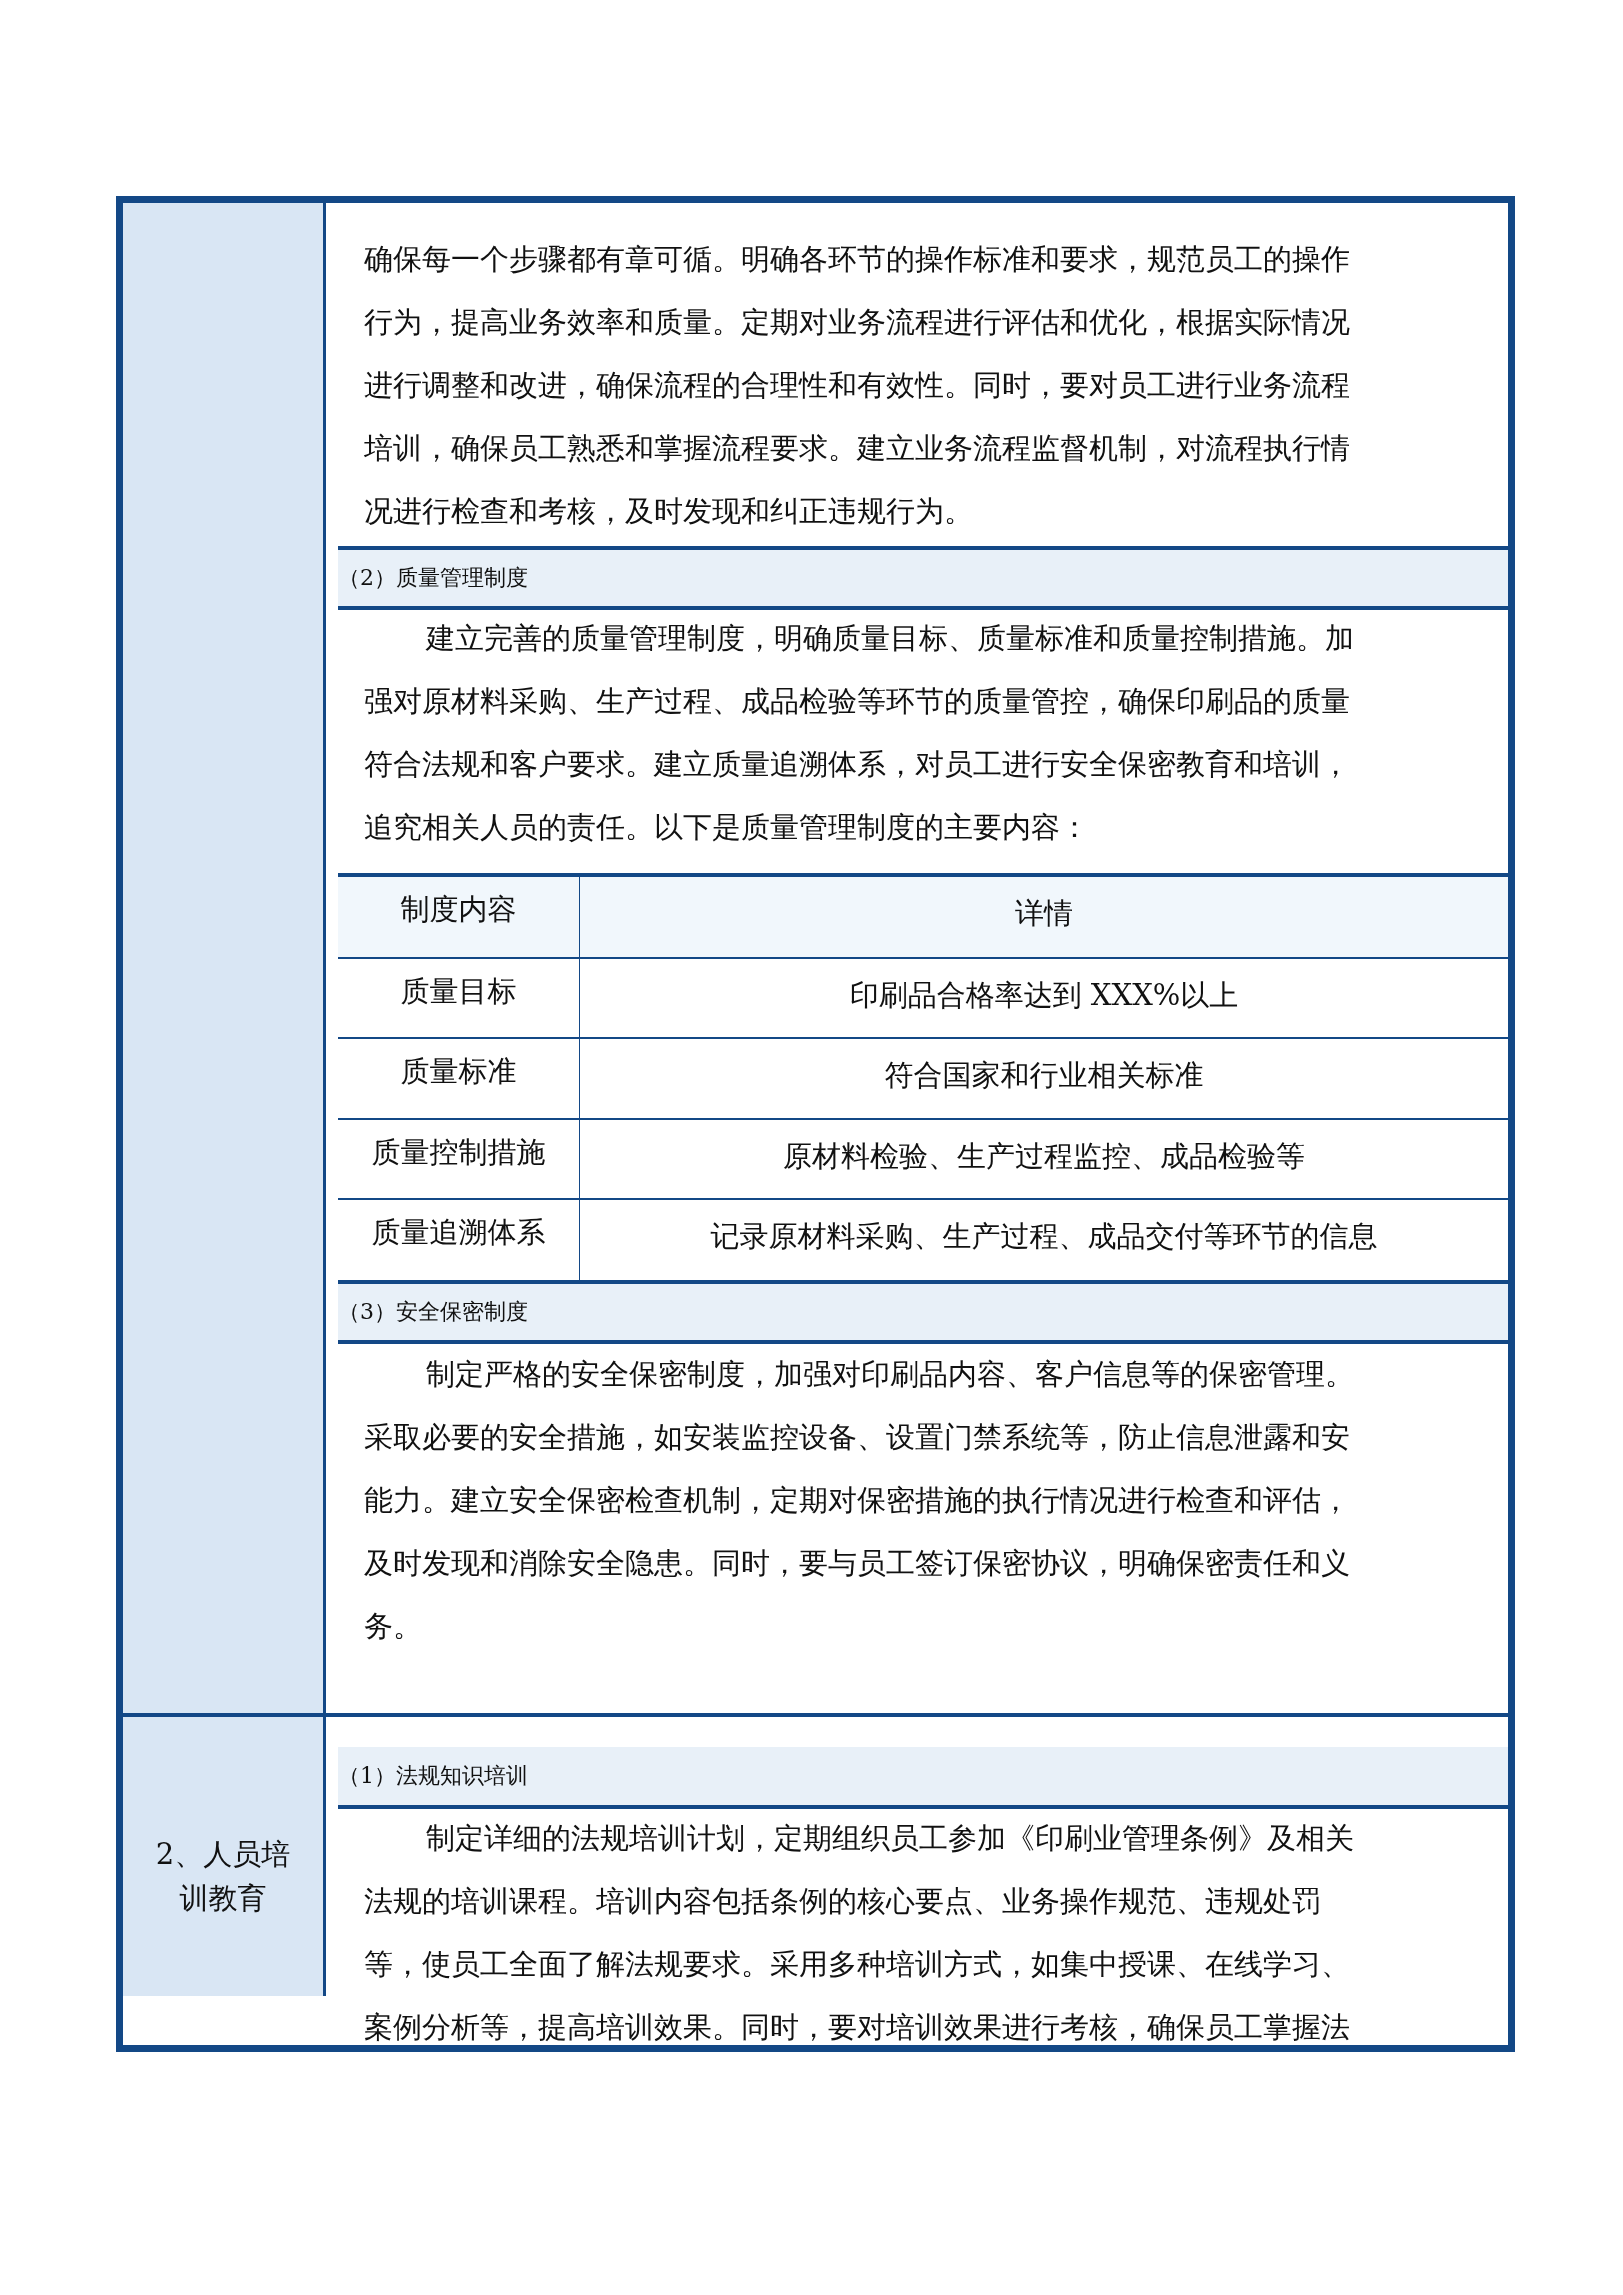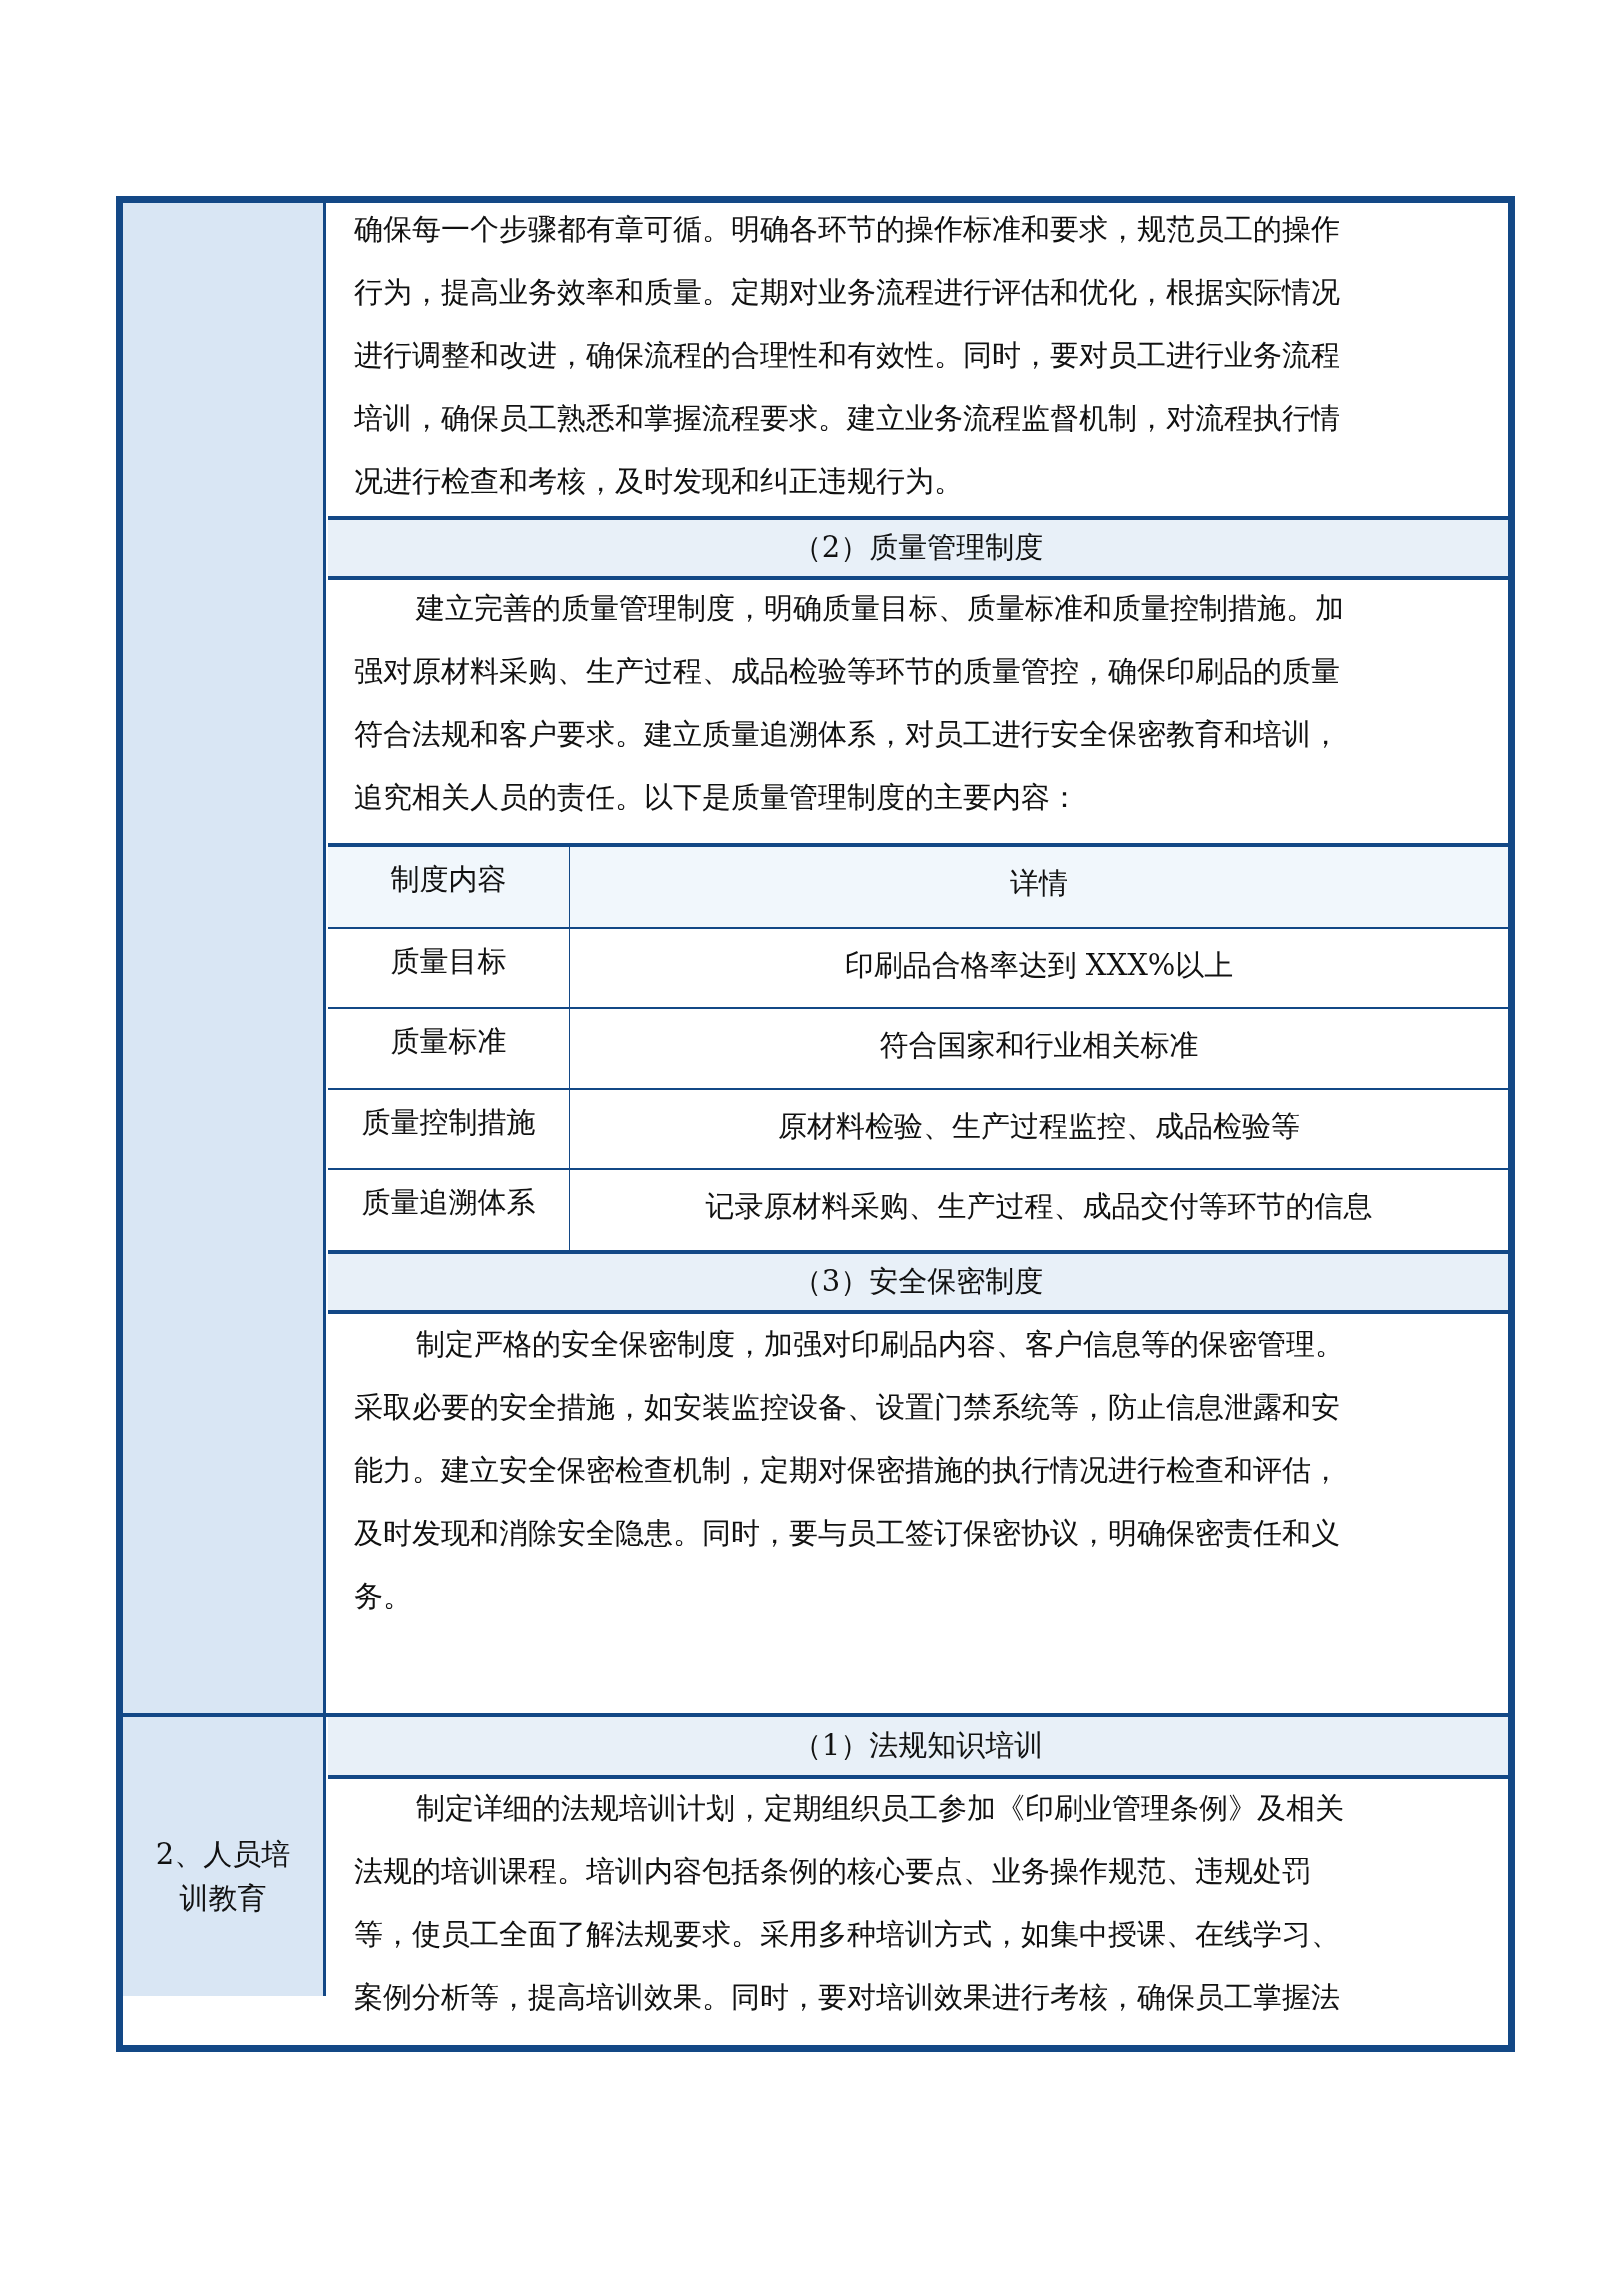--- a/index.html
+++ b/index.html
@@ -2,28 +2,28 @@
 <html style="font-size:10.5px"><head>
 <meta charset="utf-8">
 <style>
   html, body { margin:0; padding:0; background:#ffffff; }
   body { width:1623px; height:2295px; position:relative; overflow:hidden;
          font-family:"DejaVu Serif","Liberation Serif",serif; color:#111; }
   .frame { position:absolute; left:116px; top:196px; width:1399px; height:1856px;
            box-sizing:border-box; border:7.9px solid #134886; background:#fff; }
   .leftcol { position:absolute; left:0; width:203px; background:#d9e6f4;
              box-sizing:border-box; border-right:3.9px solid #134886; }
-  .rightcol { position:absolute; left:205px; right:0; }
+  .rightcol { position:absolute; left:215px; right:0;margin-top:30px; }
   .hline { position:absolute; left:0; right:0; height:3.9px; background:#134886; }
   .hline-full { position:absolute; left:0; right:0; height:3.9px; background:#134886; z-index:3; }
   .para { position:absolute; left:0; right:0; box-sizing:border-box;
           padding:0 19.6px 0 26px; font-size:29px; line-height:63px; text-align:justify; }
   .para .indent { display:inline-block; width:62px; }
   .sec-head { position:absolute; left:0; right:0; background:#e8f0f8;
-              display:flex; align-items:center; justify-content:center; font-size:29px; }
+              display:flex; align-items:center; font-size:22px; }
   .qtable { position:absolute; left:0; right:0; }
   .qrow { position:absolute; left:0; right:0; display:flex; box-sizing:border-box; }
   .qrow.head { background:#f1f7fc; }
   .qcell-a { width:242px; box-sizing:border-box; border-right:1.3px solid #134886;
              display:flex; align-items:flex-start; justify-content:center; padding-top:13px; font-size:29px; }
   .qcell-b { flex:1; display:flex; align-items:flex-start; justify-content:center; padding-top:17px; font-size:29px; }
   .qsep { position:absolute; left:0; right:0; height:2px; background:#134886; }
   .left-label { position:absolute; left:0; right:0; text-align:center; font-size:29px; line-height:44px; }
 </style>
 </head>

